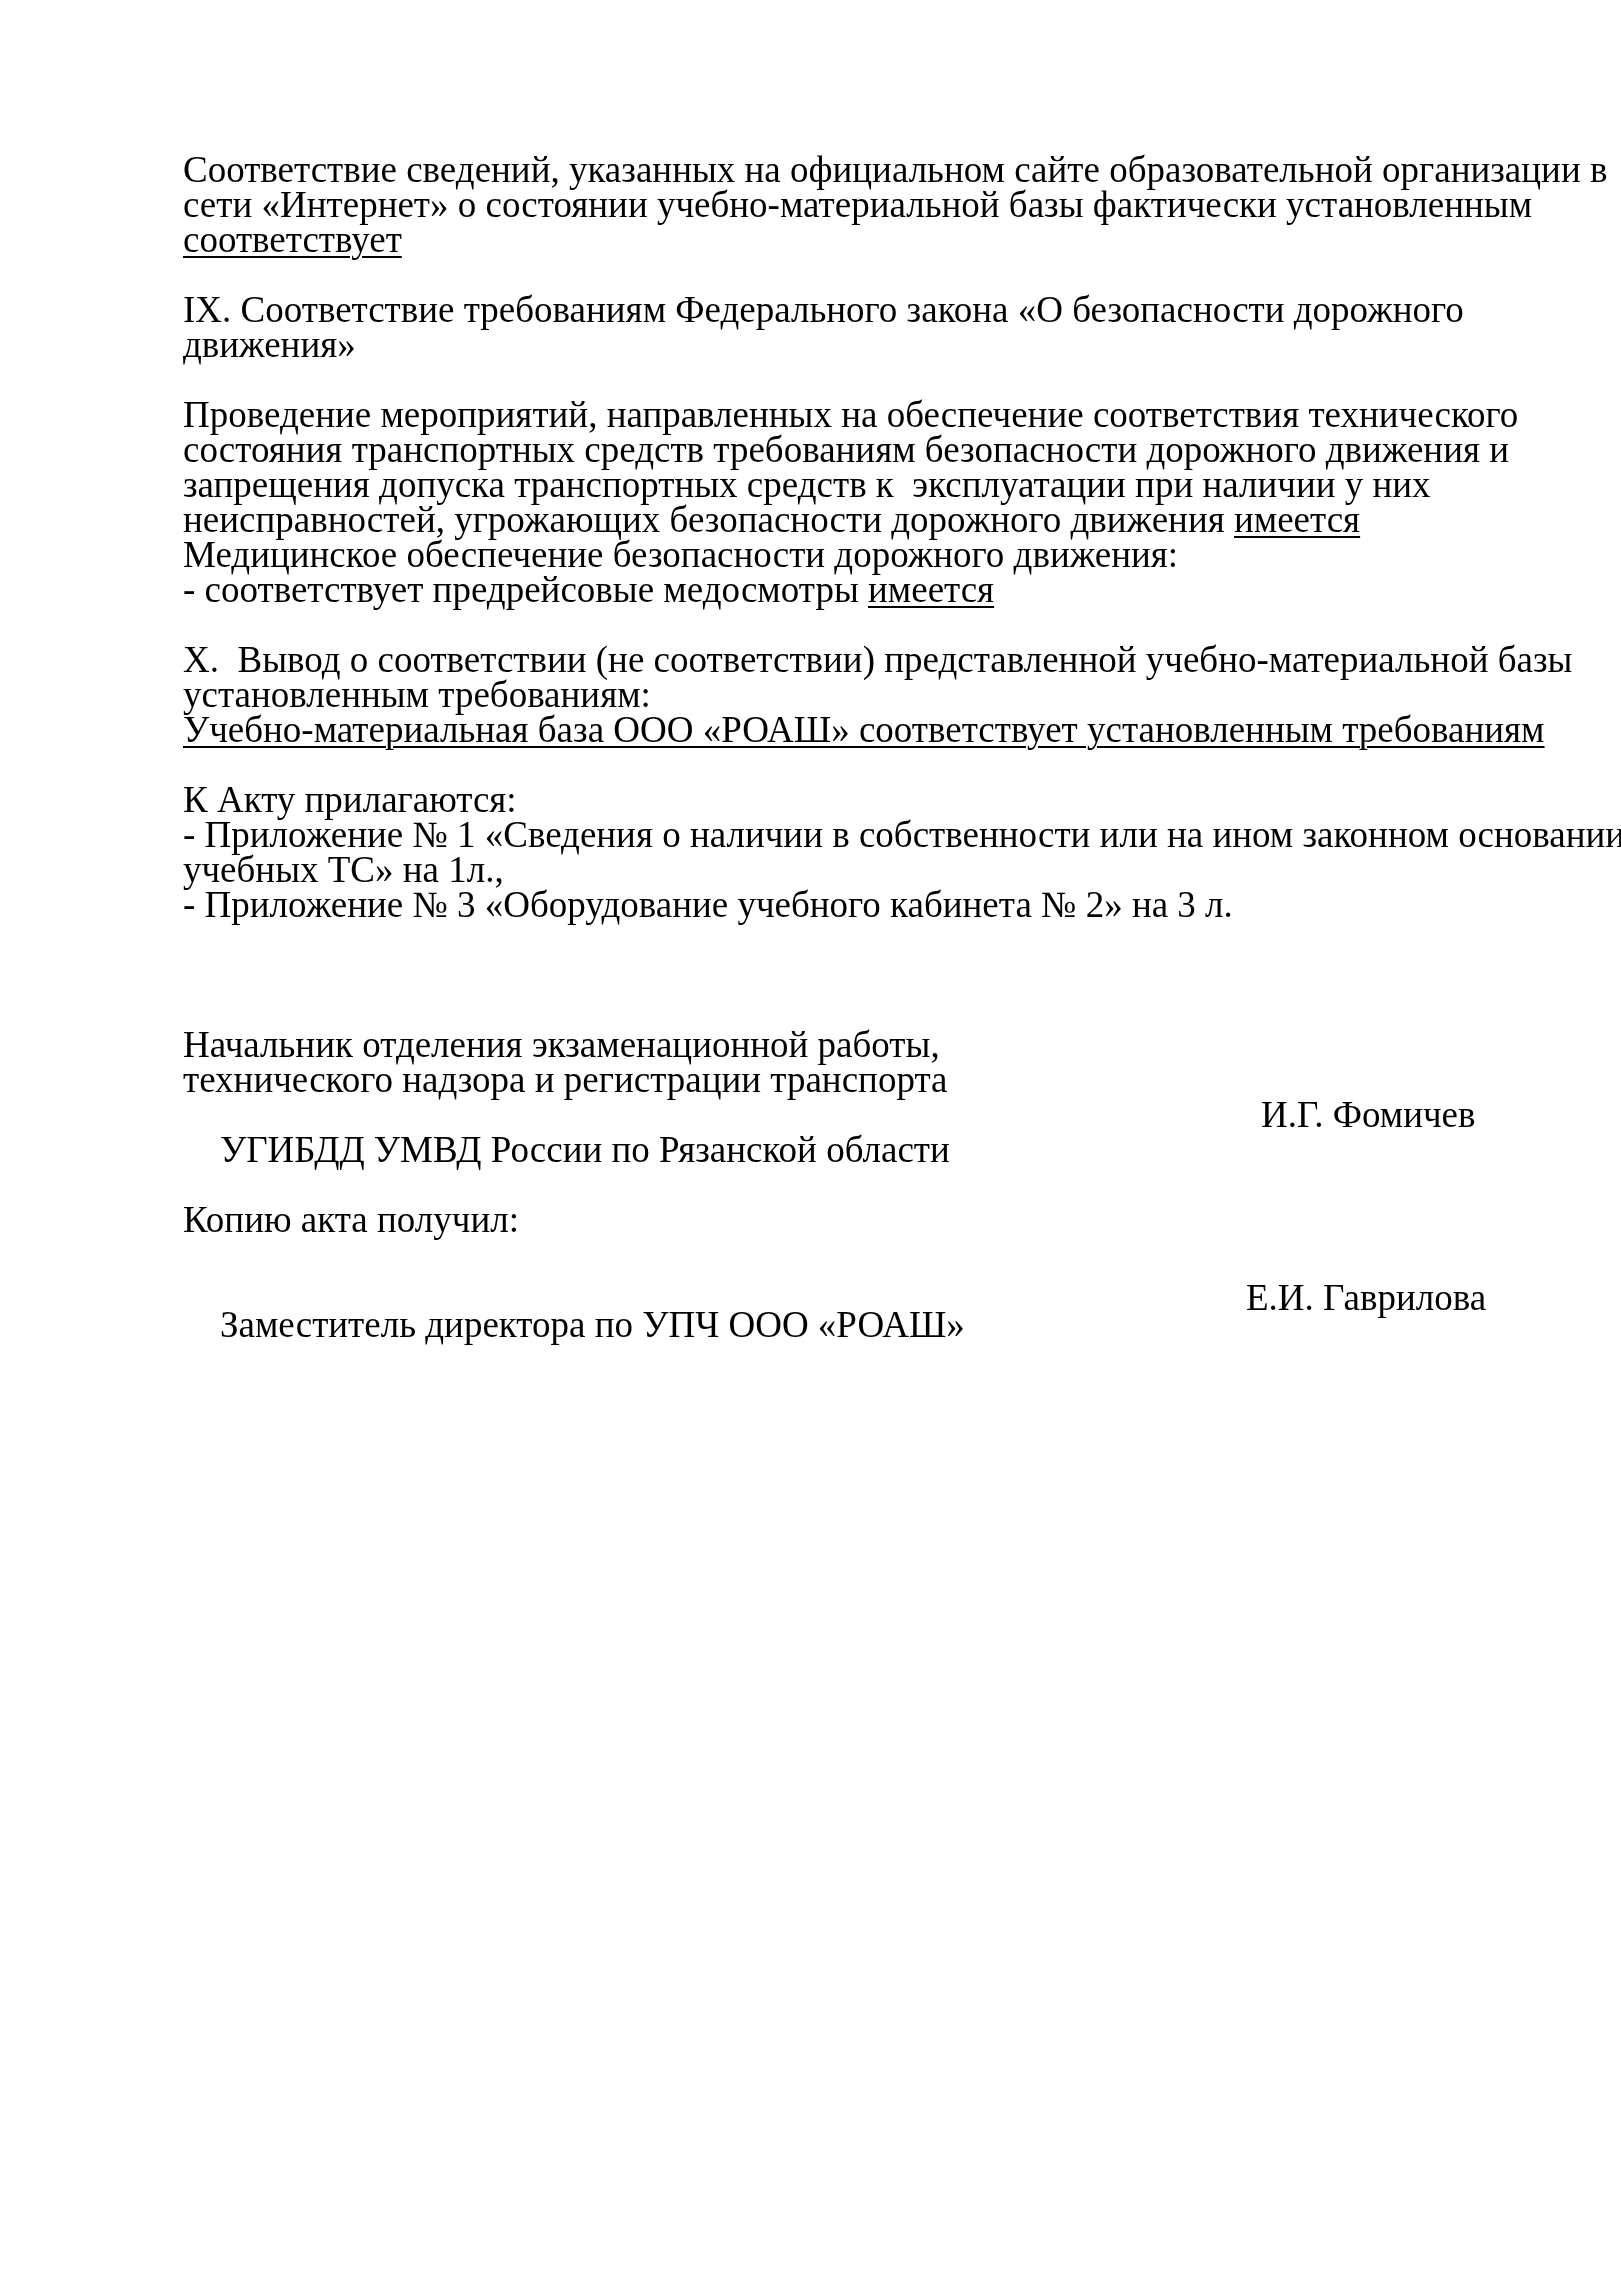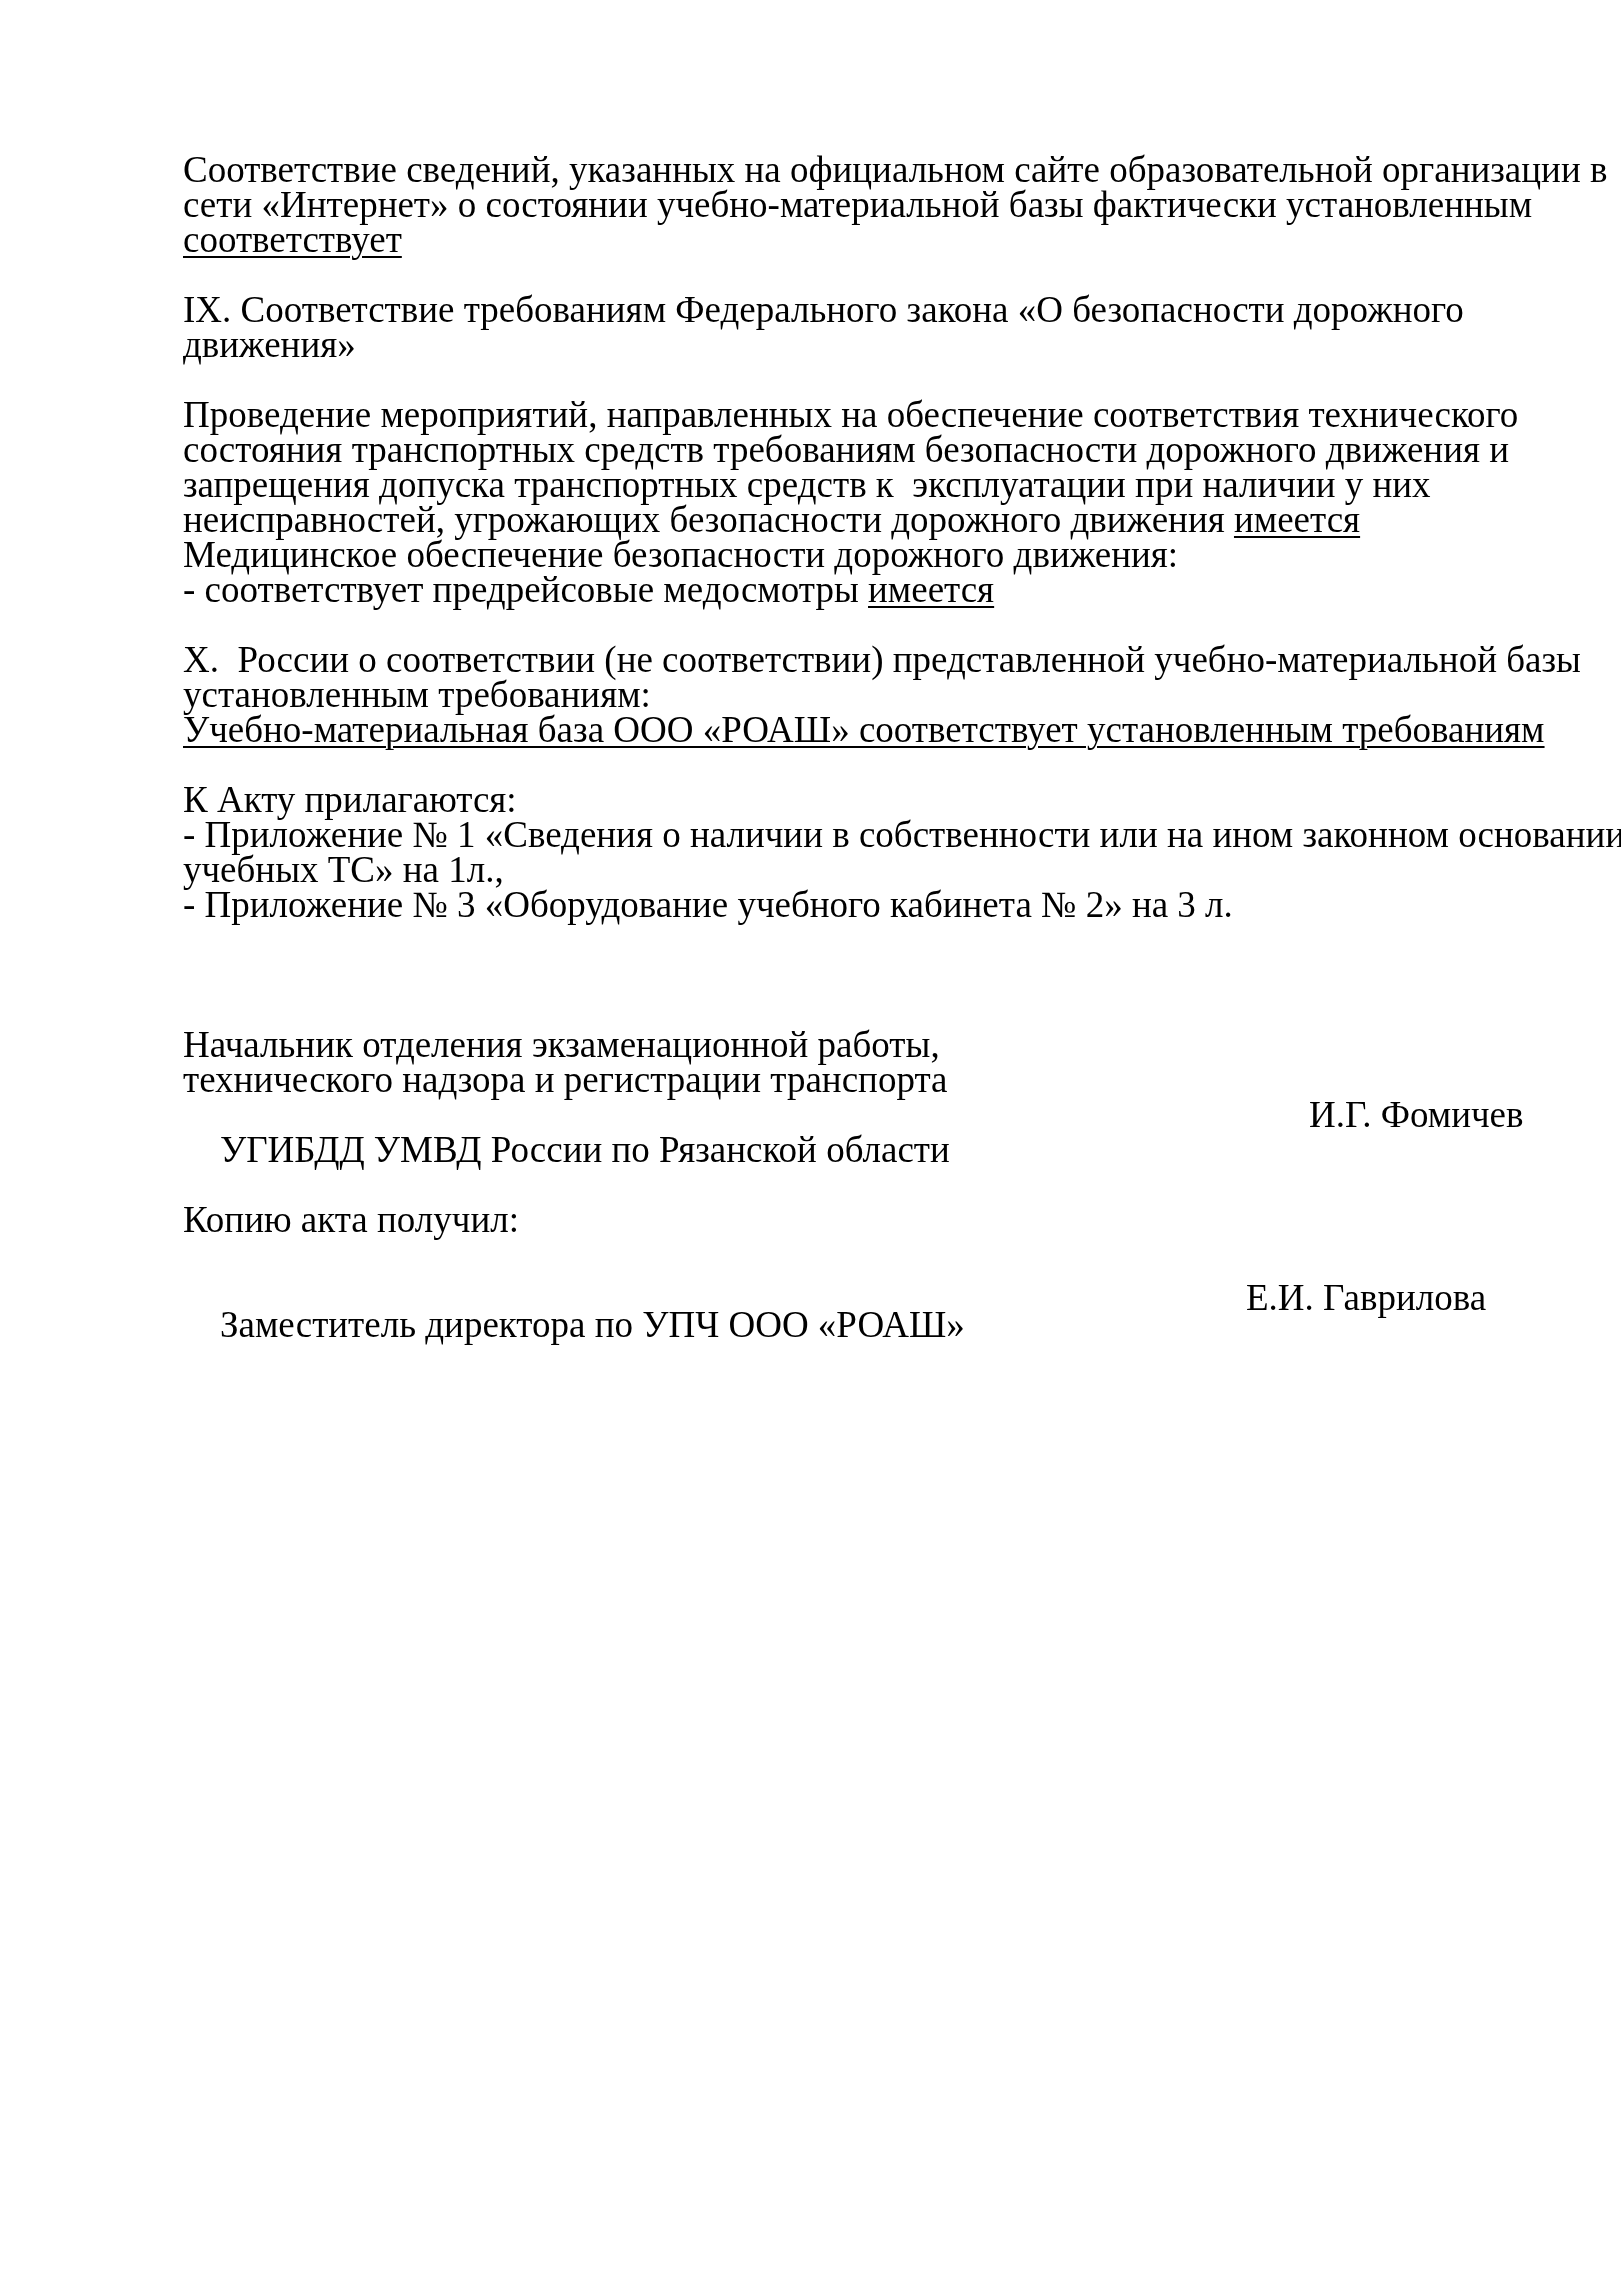--- a/index.html
+++ b/index.html
@@ -5,21 +5,21 @@
   html, body { margin: 0; padding: 0; background: #ffffff; }
   body { width: 1621px; height: 2293px; position: relative; overflow: hidden;
          font-family: "Liberation Serif", "DejaVu Serif", serif; color: #000; }
   .page { position: absolute; left: 183px; top: 152px; width: 1313px;
           font-size: 37px; line-height: 35px; }
   .line { white-space: pre; height: 35px; }
   .bold { font-weight: normal; }
   .u { text-decoration: underline; text-underline-offset: 3.9px; text-decoration-thickness: 2px; }
   .gap { height: 35px; }
   .sig-row { position: relative; height: 35px; white-space: pre; }
-  .sig-right { position: absolute; left: 1078px; top: 0; white-space: pre; margin-left: 48px; }
+  .sig-right { position: absolute; left: 1078px; top: 0; white-space: pre; }
   .sig-right2 { position: absolute; left: 1063px; top: 8px; white-space: pre; }
 </style>
 </head>
 <body>
 
 <div class="page">
 
   <div class="line">Соответствие сведений, указанных на официальном сайте образовательной организации в</div>
   <div class="line">сети «Интернет» о состоянии учебно-материальной базы фактически установленным</div>
   <div class="line"><span class="u">соответствует</span></div>
@@ -30,21 +30,21 @@
 
   <div class="gap"></div>
   <div class="line">Проведение мероприятий, направленных на обеспечение соответствия технического</div>
   <div class="line">состояния транспортных средств требованиям безопасности дорожного движения и</div>
   <div class="line">запрещения допуска транспортных средств к  эксплуатации при наличии у них</div>
   <div class="line"><span>неисправностей, угрожающих безопасности дорожного движения </span><span class="u">имеется</span></div>
   <div class="line">Медицинское обеспечение безопасности дорожного движения:</div>
   <div class="line"><span>- соответствует предрейсовые медосмотры </span><span class="u">имеется</span></div>
 
   <div class="gap"></div>
-  <div class="line bold">X.  России о соответствии (не соответствии) представленной учебно-материальной базы</div>
+  <div class="line bold">X.  Вывод о соответствии (не соответствии) представленной учебно-материальной базы</div>
   <div class="line bold">установленным требованиям:</div>
   <div class="line"><span class="u">Учебно-материальная база ООО «РОАШ» соответствует установленным требованиям</span></div>
 
   <div class="gap"></div>
   <div class="line">К Акту прилагаются:</div>
   <div class="line">- Приложение № 1 «Сведения о наличии в собственности или на ином законном основании</div>
   <div class="line">учебных ТС» на 1л.,</div>
   <div class="line">- Приложение № 3 «Оборудование учебного кабинета № 2» на 3 л.</div>
 
   <div class="gap"></div>

